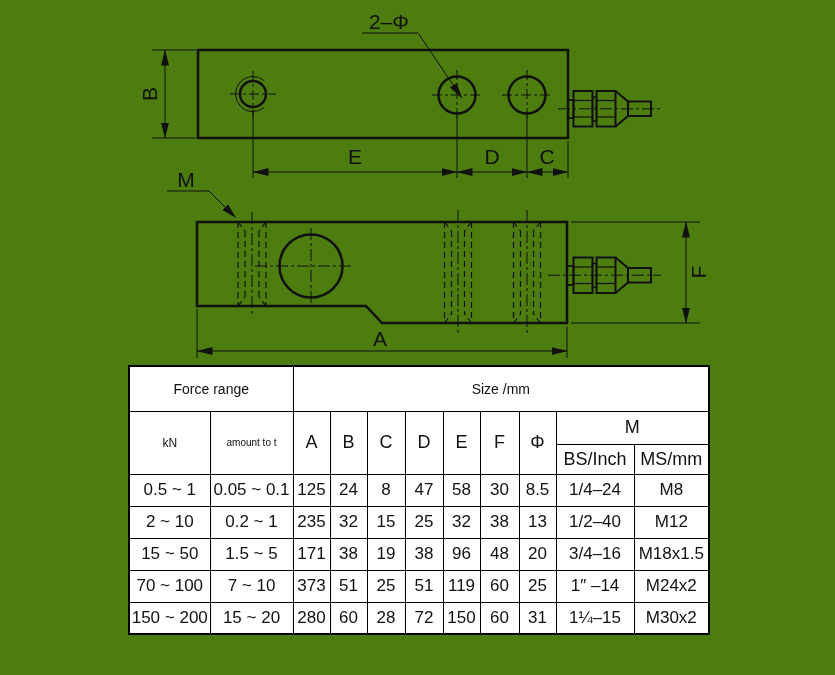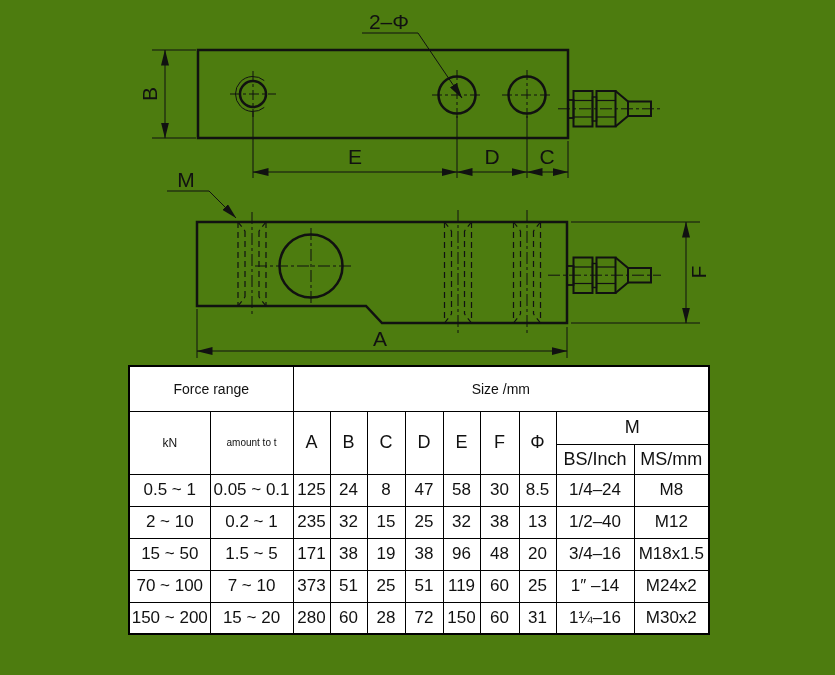--- a/index.html
+++ b/index.html
@@ -270,19 +270,19 @@
   <tr style="height:32px">
     <td class="dv">150 ~ 200</td>
     <td class="dv">15 ~ 20</td>
     <td class="dv">280</td>
     <td class="dv">60</td>
     <td class="dv">28</td>
     <td class="dv">72</td>
     <td class="dv">150</td>
     <td class="dv">60</td>
     <td class="dv">31</td>
-    <td class="dv">1¼–16</td>
+    <td class="dv">1¼–15</td>
     <td class="dv">M30x2</td>
   </tr>
   </tbody>
 </table>
 
 </div>
 
 </body></html>

